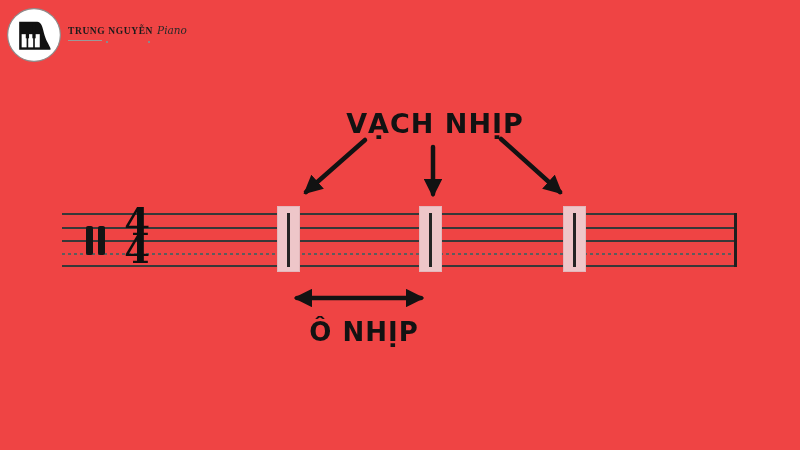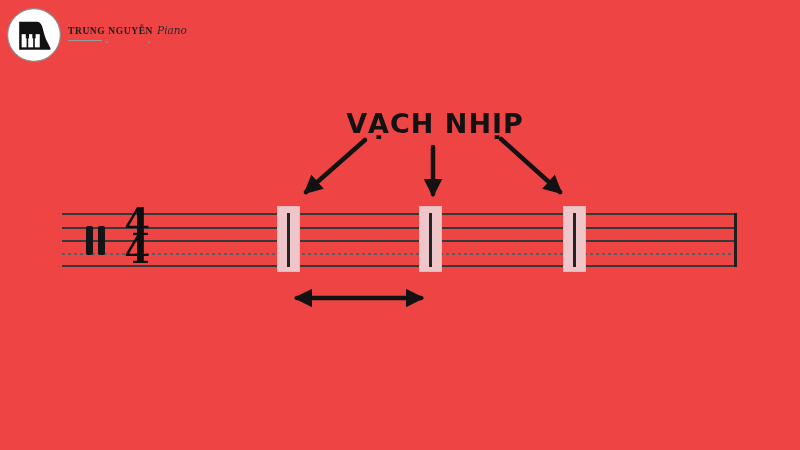--- a/index.html
+++ b/index.html
@@ -159,14 +159,15 @@
       </marker>
     </defs>
     <g stroke="#121212" stroke-width="4.5" fill="none" stroke-linecap="round">
       <line x1="365" y1="140" x2="306" y2="192" marker-end="url(#ah)"></line>
       <line x1="433" y1="147" x2="433" y2="194" marker-end="url(#ah)"></line>
       <line x1="501" y1="139" x2="560" y2="192" marker-end="url(#ah)"></line>
       <line x1="297" y1="298" x2="421" y2="298" marker-start="url(#ah)" marker-end="url(#ah)"></line>
     </g>
   </svg>
 
+  <div class="measure-label">Ô NHỊP</div>
 
 </div>
 
 </body></html>

